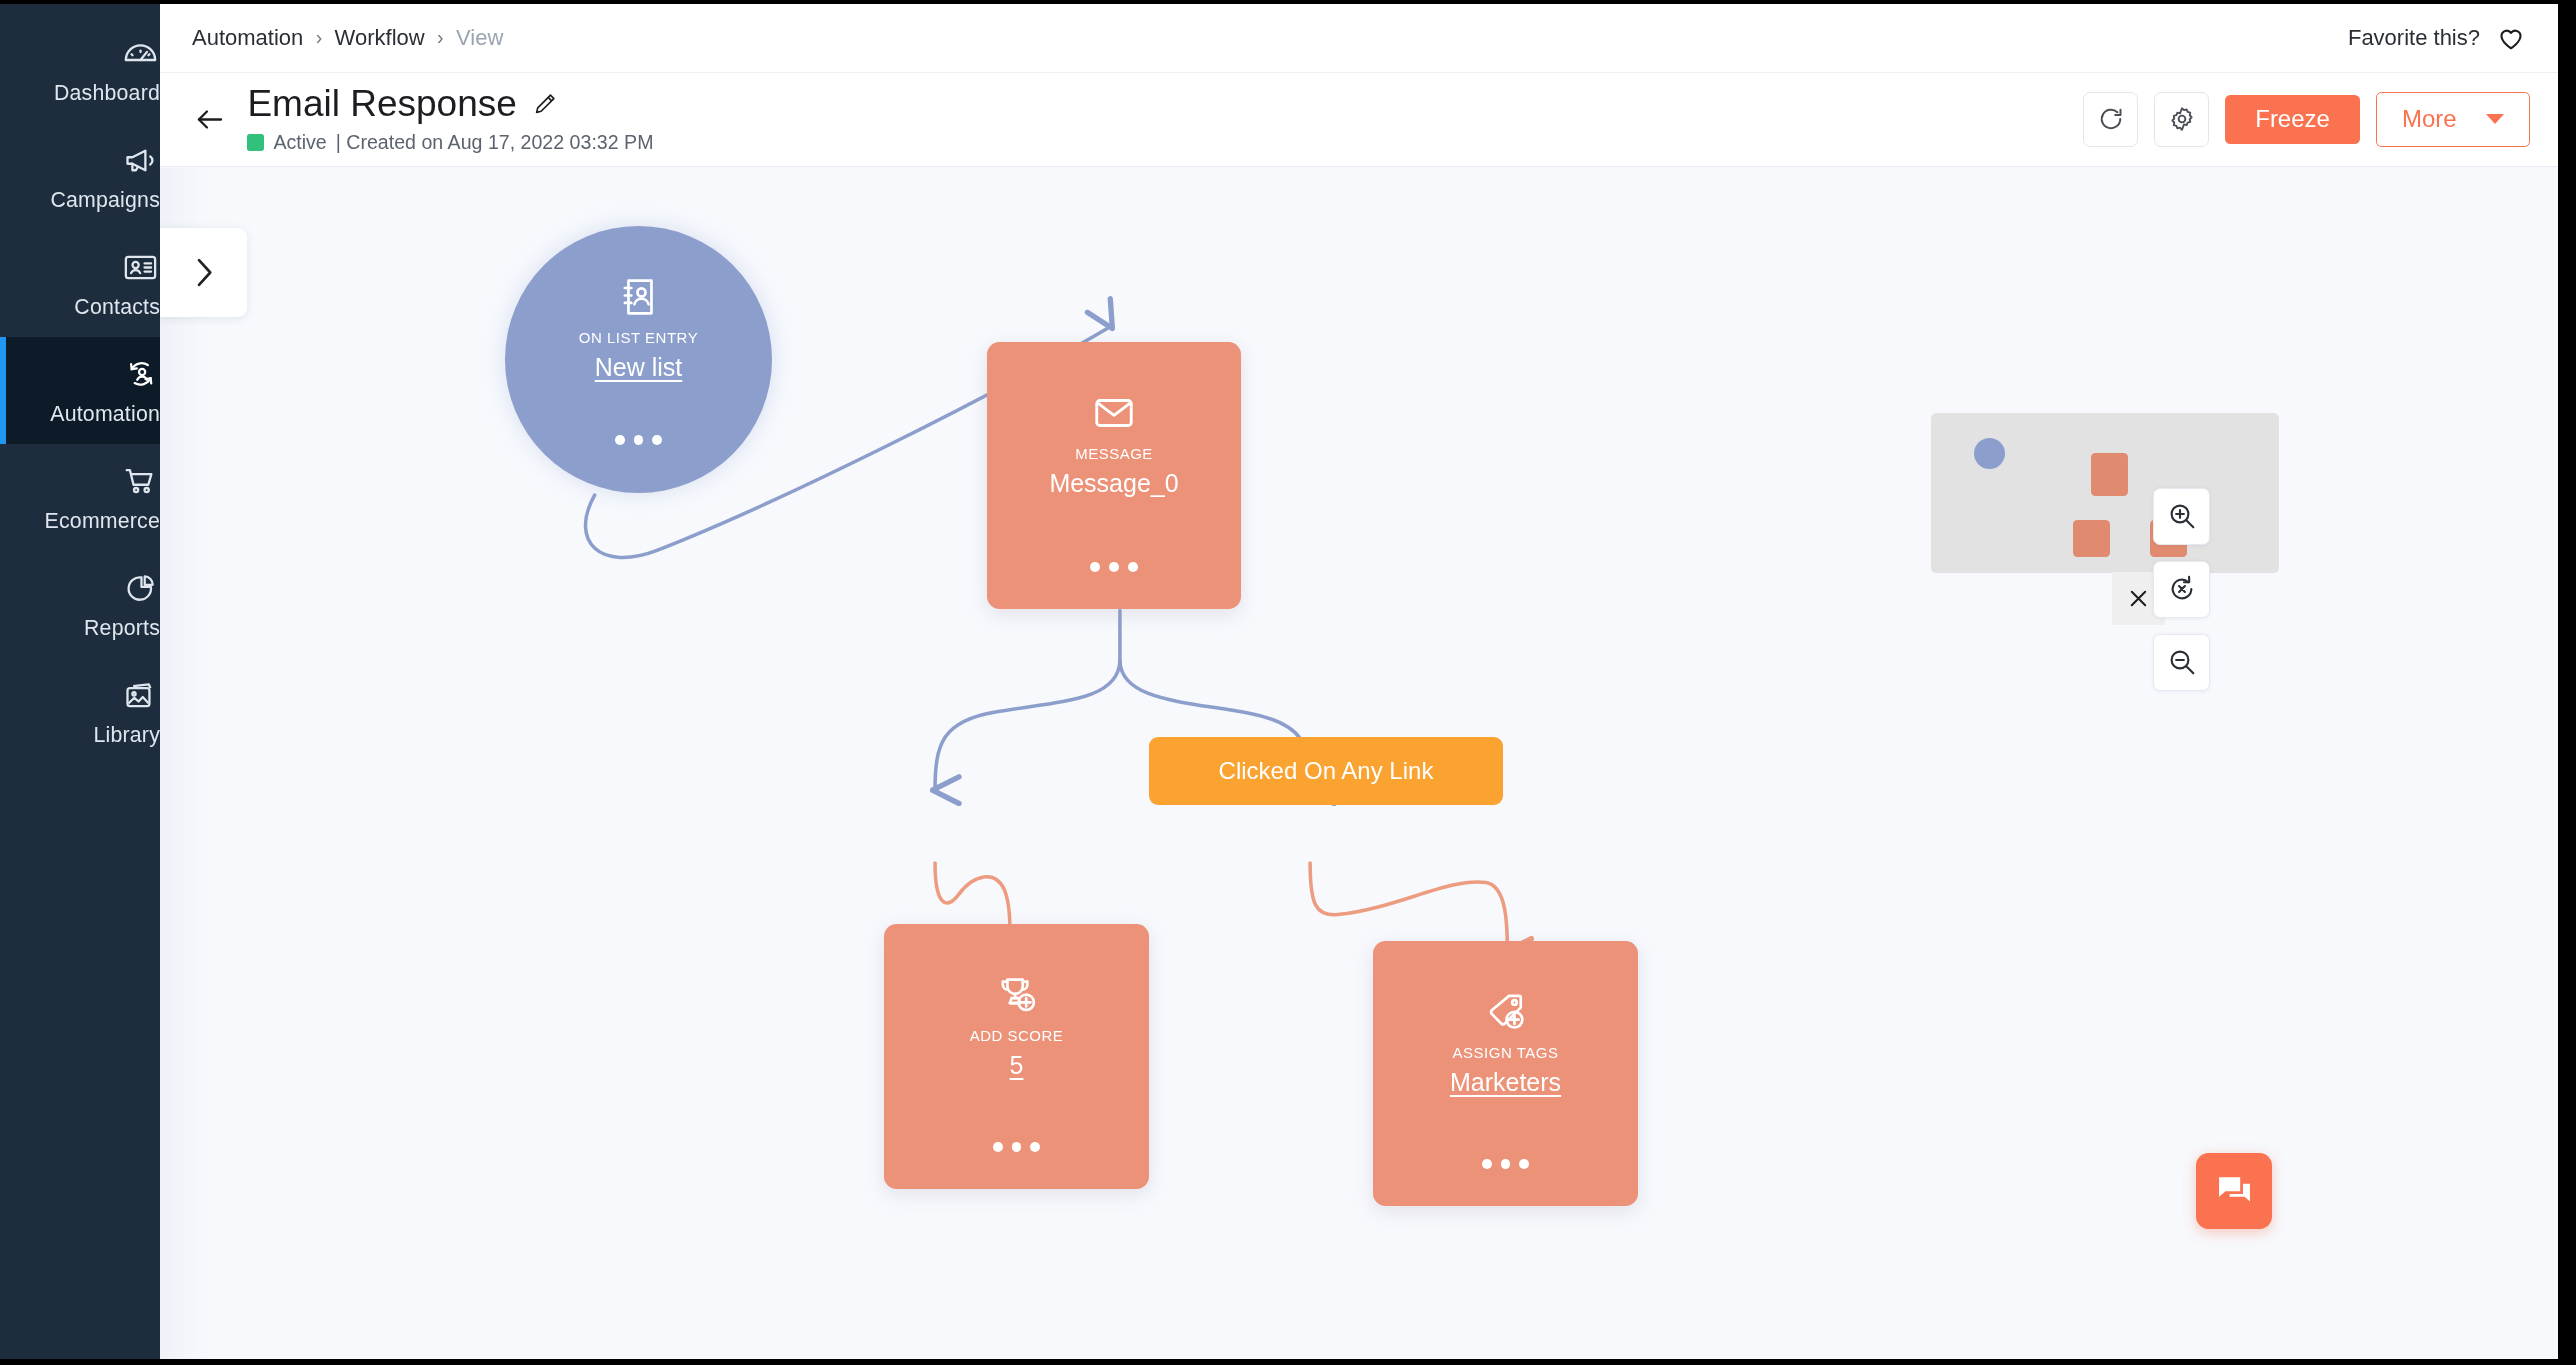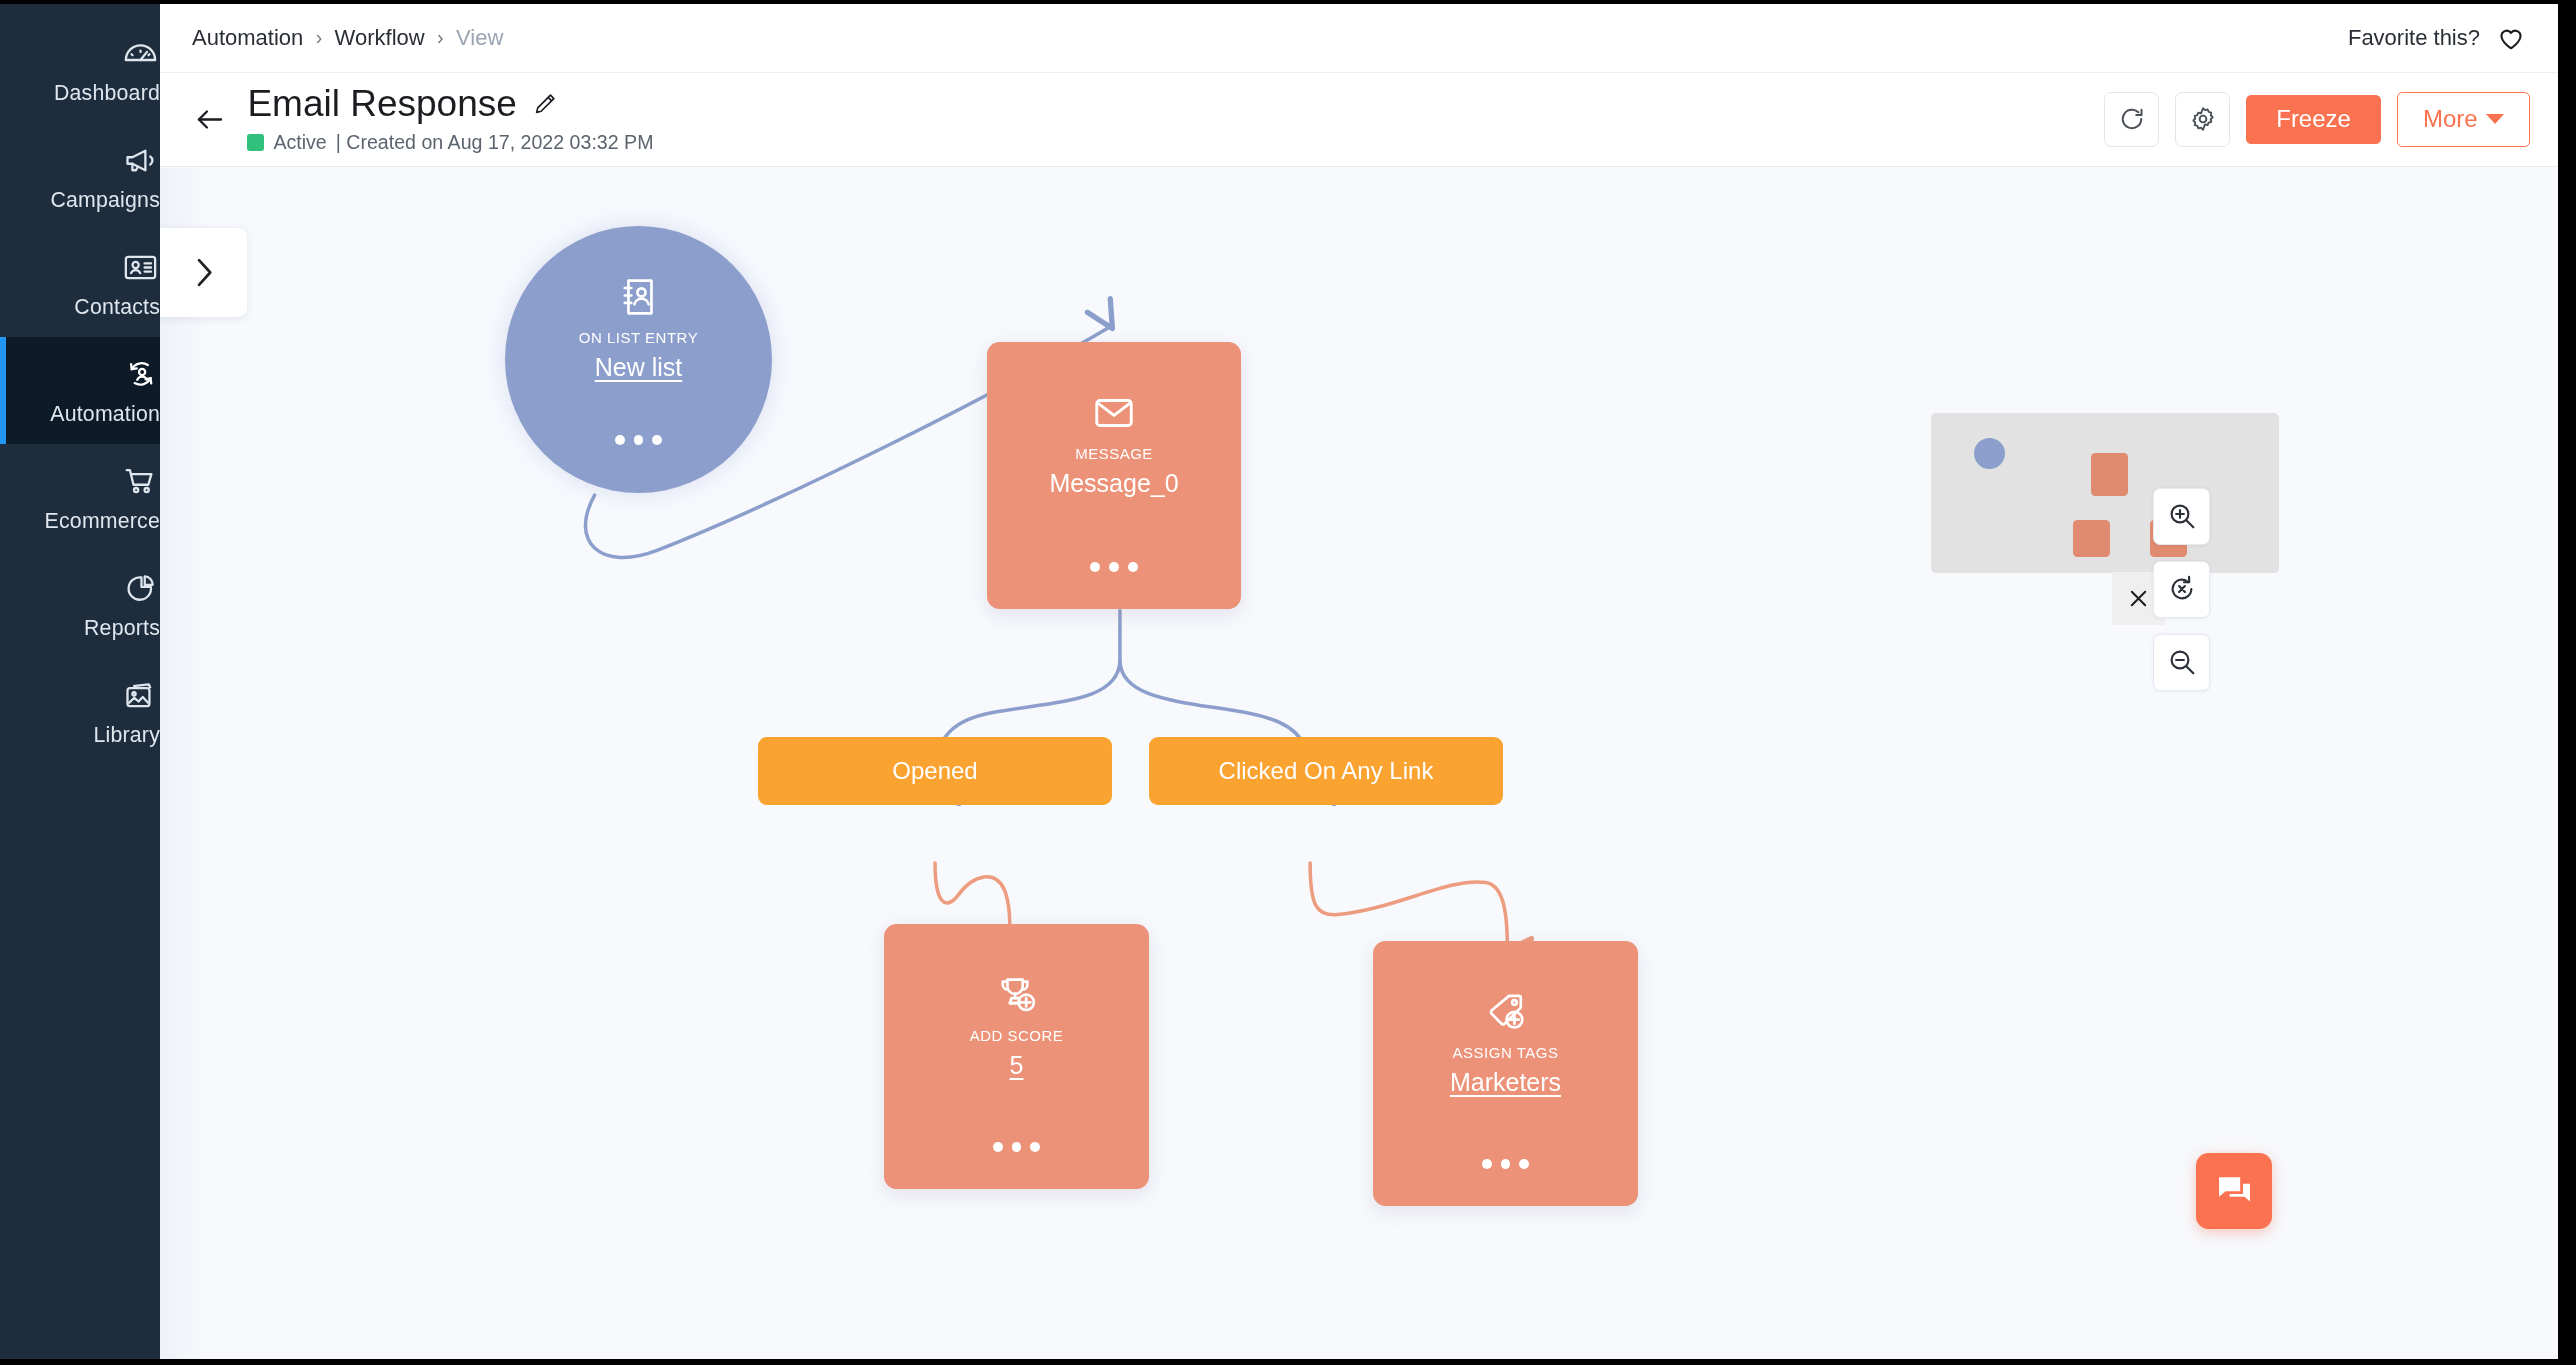--- a/index.html
+++ b/index.html
@@ -87,21 +87,21 @@
   .btn-freeze {
     height: 49px; padding: 0 30px; background: #fa7250; color: #fff;
     border: none; border-radius: 5.3px; font-size: 24px;
     font-family: "Liberation Sans", sans-serif; cursor: pointer;
     display: flex; align-items: center;
   }
   .btn-more {
     height: 55px; padding: 0 25px; background: #fff; color: #fa7250;
     border: 0.9px solid #fa7250; border-radius: 5.3px; font-size: 24px;
     font-family: "Liberation Sans", sans-serif; cursor: pointer;
-    display: flex; align-items: center; gap: 8px;
+    display: flex; align-items: center; gap: 29px;
   }
   .caret { width: 0; height: 0; border-left: 9px solid transparent; border-right: 9px solid transparent; border-top: 10.7px solid #fa7250; display:block; }
 
   
   .canvas {
     position: absolute; left: 160px; top: 164px; right: 0; bottom: 0;
     background: linear-gradient(90deg,#eef1f7 0%, #f7f9fd 2%, #f7f9fd 100%);
     overflow: hidden;
   }
   .panel-toggle {
@@ -398,21 +398,20 @@
         <span class="node-kind">MESSAGE</span>
         <span class="node-val" style="text-decoration:none">Message_0</span>
         <span class="node-dots">
             <i></i>
             <i></i>
             <i></i>
           </span>
       </div>
     </div>
 
-    <div class="cond-bar" id="cond-opened" style="left: 598px; top: 569px; width: 354px; background: rgb(250, 163, 49);">Opened</div>
     <div class="cond-bar" id="cond-clicked" style="left: 989px; top: 569px; width: 354px; background: rgb(250, 163, 49);">Clicked On Any Link</div>
 
     <div class="node" id="node-score" style="left: 724px; top: 756px;">
       <div class="node-box" style="width: 265px; height: 265px; background: rgb(236, 146, 120);">
         <span class="node-ico">
           <svg viewBox="0 0 24 24" fill="none" stroke="#fff" stroke-width="1.4" stroke-linecap="round" stroke-linejoin="round">
             <path d="M7 4h8v3.4a4 4 0 0 1-8 0z"></path>
             <path d="M7 5H4.6v1.6A2.6 2.6 0 0 0 7.2 9.2"></path>
             <path d="M15 5h2.4v1.6a2.6 2.6 0 0 1-2.6 2.6"></path>
             <path d="M11 11.4v2.2"></path>

